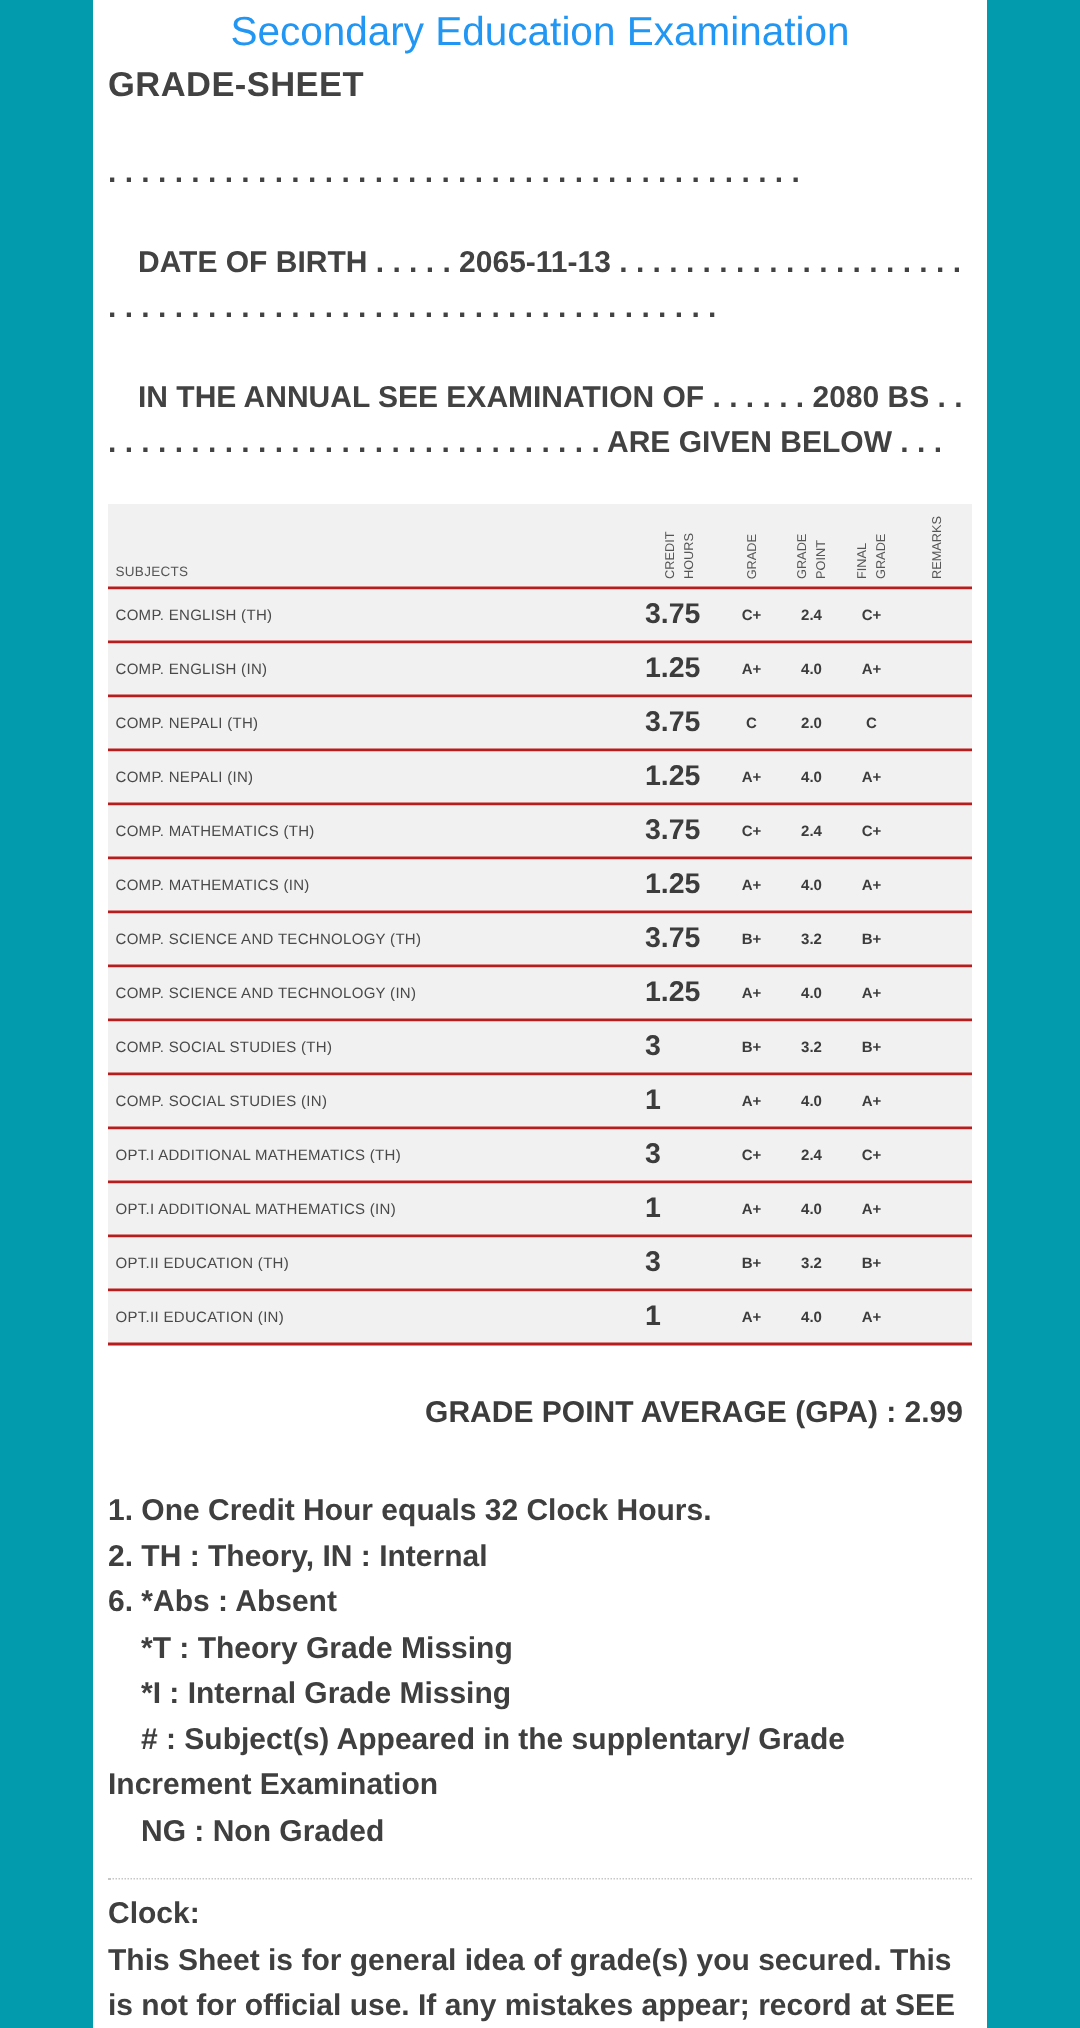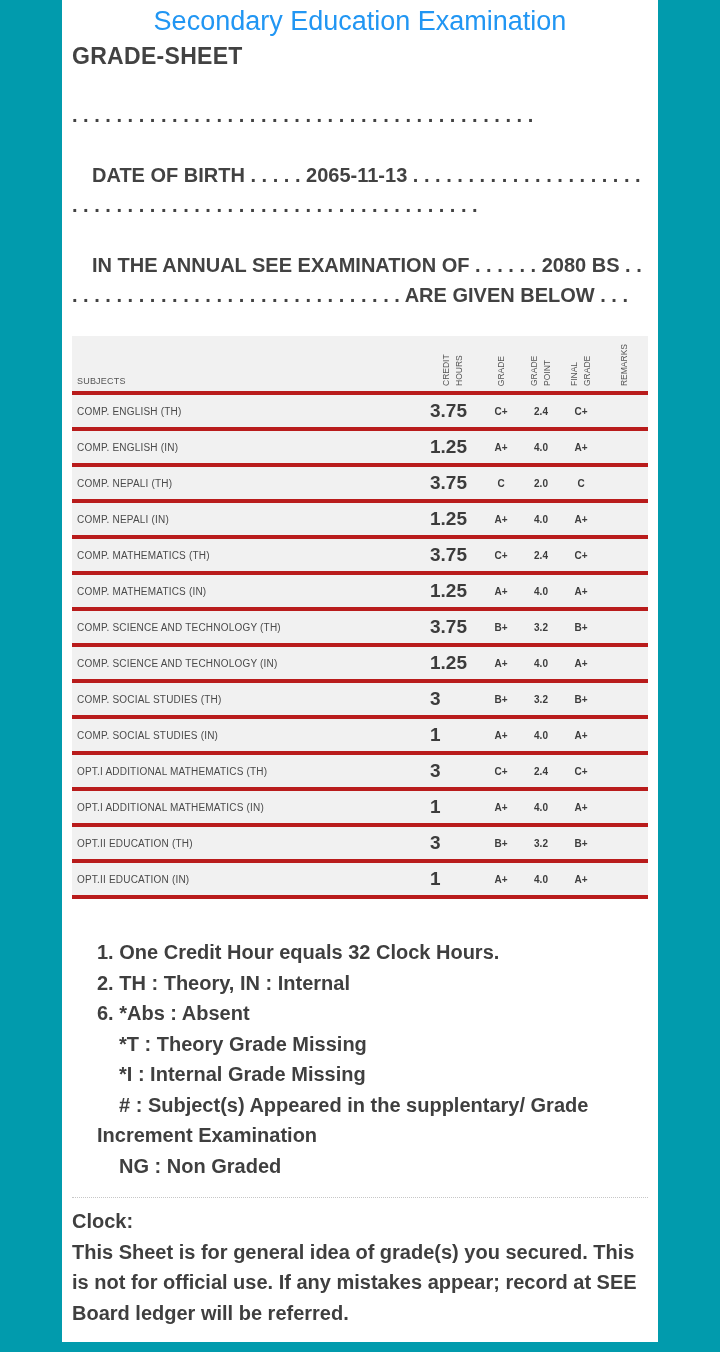--- a/index.html
+++ b/index.html
@@ -13,39 +13,39 @@
   .subtitle { color:#424242; font-size:23px; font-weight:700; text-align:left; margin-top:6px; letter-spacing:0.3px; }
 
   .intro-block { margin-top:30px; font-size:20px; font-weight:700; color:#424242; line-height:30px; }
   .intro-line { display:block; white-space:nowrap; overflow:hidden; }
   .intro-first { padding-left:20px; }
 
   .table { margin-top:26px; }
   .trow {
     display:grid;
     grid-template-columns: 1fr 58px 38px 42px 38px 48px;
-    background:#f1f1f1; border-bottom:4px solid #b91c1c;
+    background:#f1f1f1; border-bottom:2px solid #b91c1c;
     align-items:center; min-height:36px;
   }
   .thead { min-height:56px; align-items:end; padding-bottom:5px; }
   .c-subject { font-size:10px; color:#4a4a4a; padding-left:5px; letter-spacing:0.2px; }
   .hlabel { font-size:9px; color:#555; }
   .c-credit { font-size:19px; font-weight:700; color:#3c3c3c; padding-left:6px; }
   .c-grade, .c-point, .c-final, .c-remarks { font-size:10px; font-weight:700; color:#3c3c3c; text-align:center; }
   .vcell { display:flex; justify-content:center; align-items:flex-end; padding:0; }
   .vhead {
     writing-mode:vertical-rl; transform:rotate(180deg);
     font-size:8.5px; font-weight:400; color:#555;
     line-height:1.5; max-height:50px; display:inline-block; text-align:left;
   }
 
   .gpa-line { margin-top:34px; font-size:20px; font-weight:700; color:#3c3c3c; text-align:right; padding-right:6px; }
 
   .notes { margin-top:38px; font-size:20px; font-weight:700; color:#3f3f3f; line-height:30.5px; }
-  .note-line { display:block;margin-left:25px; }
+  .note-line { display:block; }
   .note-line.indent { text-indent:22px; }
 
   .divider { border:none; border-top:1px dotted #c7c7c7; margin-top:16px; }
 
   .footer-note { margin-top:8px; font-size:20px; font-weight:700; color:#3f3f3f; line-height:30.5px; }
 </style>
 </head>
 <body>
 
 <div class="card">
@@ -208,20 +208,24 @@
     <div class="c-subject">OPT.II EDUCATION (IN)</div>
     <div class="c-credit">1</div>
     <div class="c-grade">A+</div>
     <div class="c-point">4.0</div>
     <div class="c-final">A+</div>
     <div class="c-remarks"></div>
   </div>
 </div>
   </div>
 
+  <p class="gpa-line">
+    <span>GRADE POINT AVERAGE (GPA) :</span>
+    <span>2.99</span>
+  </p>
 
   <div class="notes">
   <div class="note-line">1. One Credit Hour equals 32 Clock Hours.</div>
 
   <div class="note-line">2. TH : Theory, IN : Internal</div>
 
   <div class="note-line">6. *Abs : Absent</div>
 
   <div class="note-line indent">*T : Theory Grade Missing</div>
 

